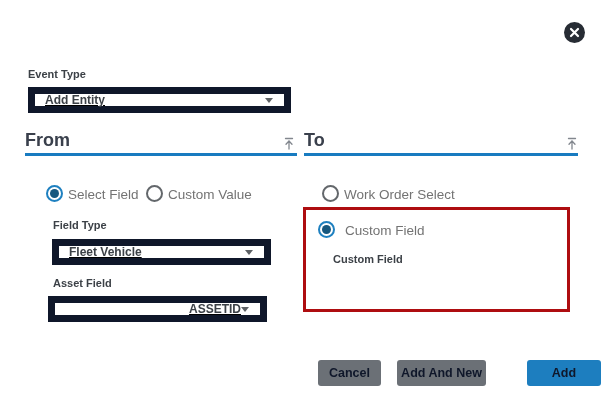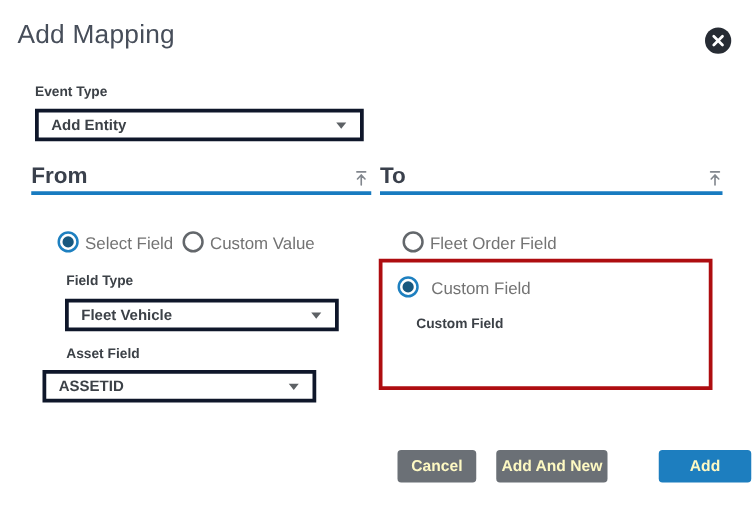--- a/index.html
+++ b/index.html
@@ -19,23 +19,23 @@
     position: absolute; left: 564px; top: 22px;
     width: 21px; height: 21px; border-radius: 50%;
     background: #272c34; display: flex; align-items: center; justify-content: center;
     cursor: pointer;
   }
   .field-label {
     position: absolute; font-size: 11px; font-weight: bold; color: #3c4147;
   }
   .select-box {
     position: absolute; height: 26px; box-sizing: border-box;
-    background: #fff; border: 3px solid #0f172a;
+    background: #fff; border: 7px solid #0f172a;
     display: flex; align-items: center; justify-content: space-between;
-    padding: 0 11px 0 10px; cursor: pointer;
+    padding: 0 11px 0 10px; cursor: pointer; text-decoration: underline;
   }
   .select-value { font-size: 12px; font-weight: bold; color: #3c4147; }
   .caret {
     width: 0; height: 0;
     border-left: 4.5px solid transparent; border-right: 4.5px solid transparent;
     border-top: 5.5px solid #5d6165;
   }
   .col-header {
     position: absolute; font-size: 18px; font-weight: bold; color: #3a404c;
   }
@@ -49,36 +49,35 @@
   .radio.unselected { border: 2px solid #63676b; }
   .radio.selected  { border: 2px solid #1e80c0; }
   .radio-dot { width: 9px; height: 9px; border-radius: 50%; background: #17587f; }
   .radio-label { position: absolute; font-size: 13.5px; color: #737373; }
   .highlight-box {
     position: absolute; left: 303px; top: 207px; width: 267px; height: 105px;
     box-sizing: border-box; border: 3px solid #ae0d10;
   }
   .btn {
     position: absolute; height: 26px; top: 360px;
-    border: none; border-radius: 3px; color: #fef9c3;
+    border: none; border-radius: 3px; color: #0f172a;
     font-family: "Liberation Sans", sans-serif; font-weight: bold; font-size: 12.5px;
     cursor: pointer; padding: 0;
   }
   .btn-gray { background: #6b7076; }
   .btn-blue { background: #1d7ebf; }
   #btn-cancel { left: 318px; width: 63px; }
   #btn-addnew { left: 397px; width: 89px; }
   #btn-add    { left: 527px; width: 74px; }
 </style>
 </head>
 <body>
 
 <div class="dialog">
 
-  <div class="title">Add Mapping</div>
 
   <div class="close-btn">
     <svg width="11" height="11" viewBox="0 0 11 11">
       <path d="M2 2 L9 9 M9 2 L2 9" stroke="#ffffff" stroke-width="2.2" stroke-linecap="round"></path>
     </svg>
   </div>
 
   <div class="field-label" style="left:28px; top:68px;">Event Type</div>
   <div class="select-box" style="left:28px; top:87px; width:263px;">
     <span class="select-value">Add Entity</span>
@@ -111,27 +110,27 @@
   <span class="radio unselected" style="left:146px; top:185px;"></span>
   <span class="radio-label" style="left:168px; top:187px;">Custom Value</span>
 
   <div class="field-label" style="left:53px; top:219px;">Field Type</div>
   <div class="select-box" style="left:52px; top:239px; width:219px;">
     <span class="select-value">Fleet Vehicle</span>
     <span class="caret"></span>
   </div>
 
   <div class="field-label" style="left:53px; top:277px;">Asset Field</div>
-  <div class="select-box" style="left:34px; top:296px; width:219px;">
+  <div class="select-box" style="left:48px; top:296px; width:219px;justify-content:flex-end;">
     <span class="select-value">ASSETID</span>
     <span class="caret"></span>
   </div>
 
   <span class="radio unselected" style="left:322px; top:185px;"></span>
-  <span class="radio-label" style="left:344px; top:187px;">Fleet Order Field</span>
+  <span class="radio-label" style="left:344px; top:187px;">Work Order Select</span>
 
   <div class="highlight-box"></div>
 
   <span class="radio selected" style="left:318px; top:221px;">
     <span class="radio-dot"></span>
   </span>
   <span class="radio-label" style="left:345px; top:223px;">Custom Field</span>
 
   <div class="field-label" style="left:333px; top:253px;">Custom Field</div>
 

